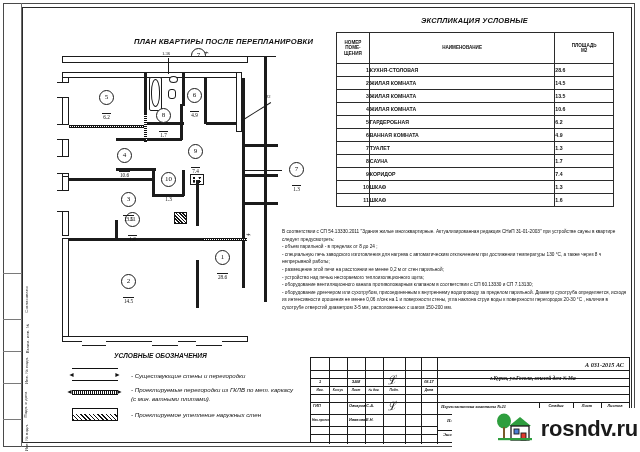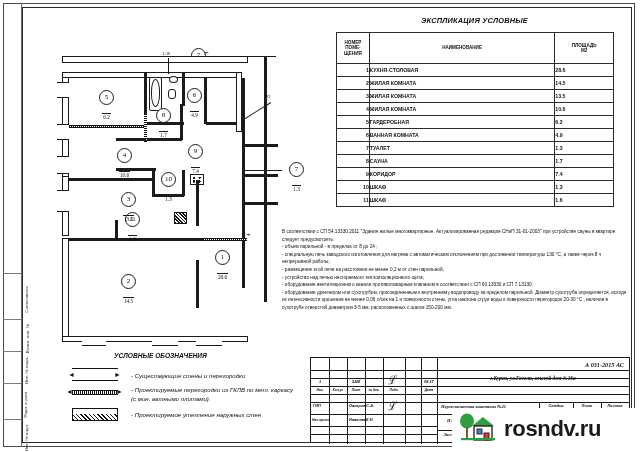--- a/index.html
+++ b/index.html
@@ -345,20 +345,21 @@
   #watermark {
     position: absolute;
     left: 452px; top: 408px;
     width: 186px; height: 42px;
     background: #ffffff;
     display: flex;
     align-items: center;
     gap: 6px;
     padding-left: 6px;
     box-sizing: border-box;
+    justify-content: flex-end;
   }
   #wm-text {
     font-size: 22px;
     font-weight: bold;
     color: #1a1a1a;
     letter-spacing: -0.3px;
   }
 </style>
 </head>
 <body>
@@ -380,20 +381,21 @@
     </div>
     <div class="margin-cell" style="top:380px;height:36px;">
       <span>Подп. и дата</span>
     </div>
     <div class="margin-cell" style="top:416px;height:31px;">
       <span>Инв. № подл.</span>
     </div>
   </div>
 
   <div id="plan-panel">
+    <div class="ttl" id="plan-title">ПЛАН КВАРТИРЫ ПОСЛЕ ПЕРЕПЛАНИРОВКИ</div>
 
     <div class="room-tag" style="left:164px;top:38px;">
       <div class="circ">7</div>
     </div>
 
     <div id="plan-draw">
 
       <div class="wall-th" style="left:6px;top:4px;width:186px;height:7px;"></div>
       <div class="wall" style="left:6px;top:4px;width:214px;height:0.9px;"></div>
       <div class="break-sym" style="left:148px;top:-4px;">⌁</div>

